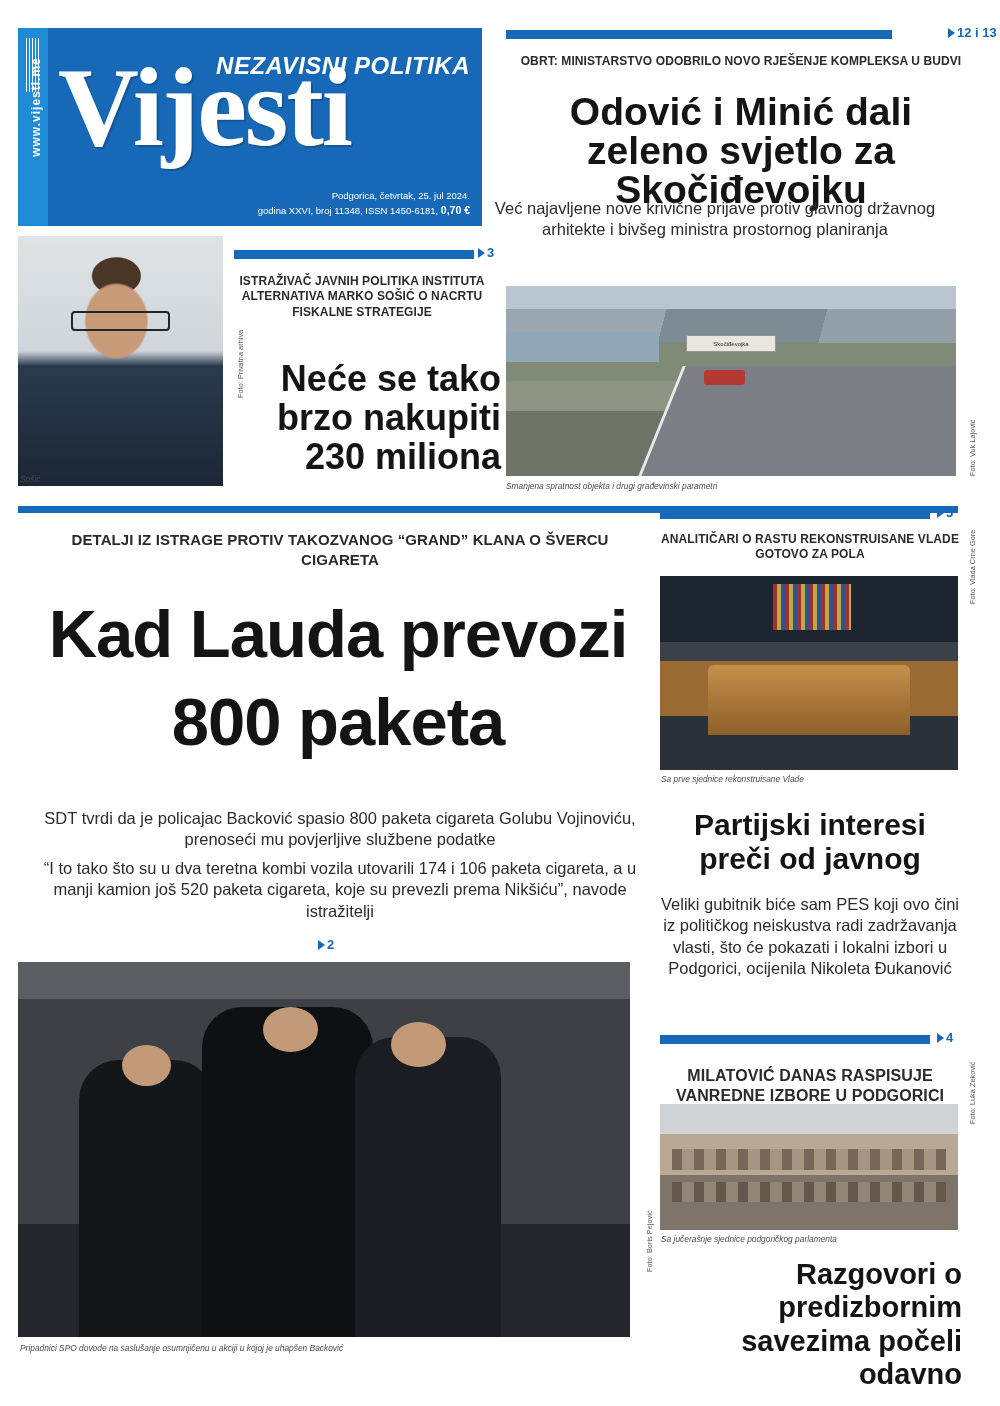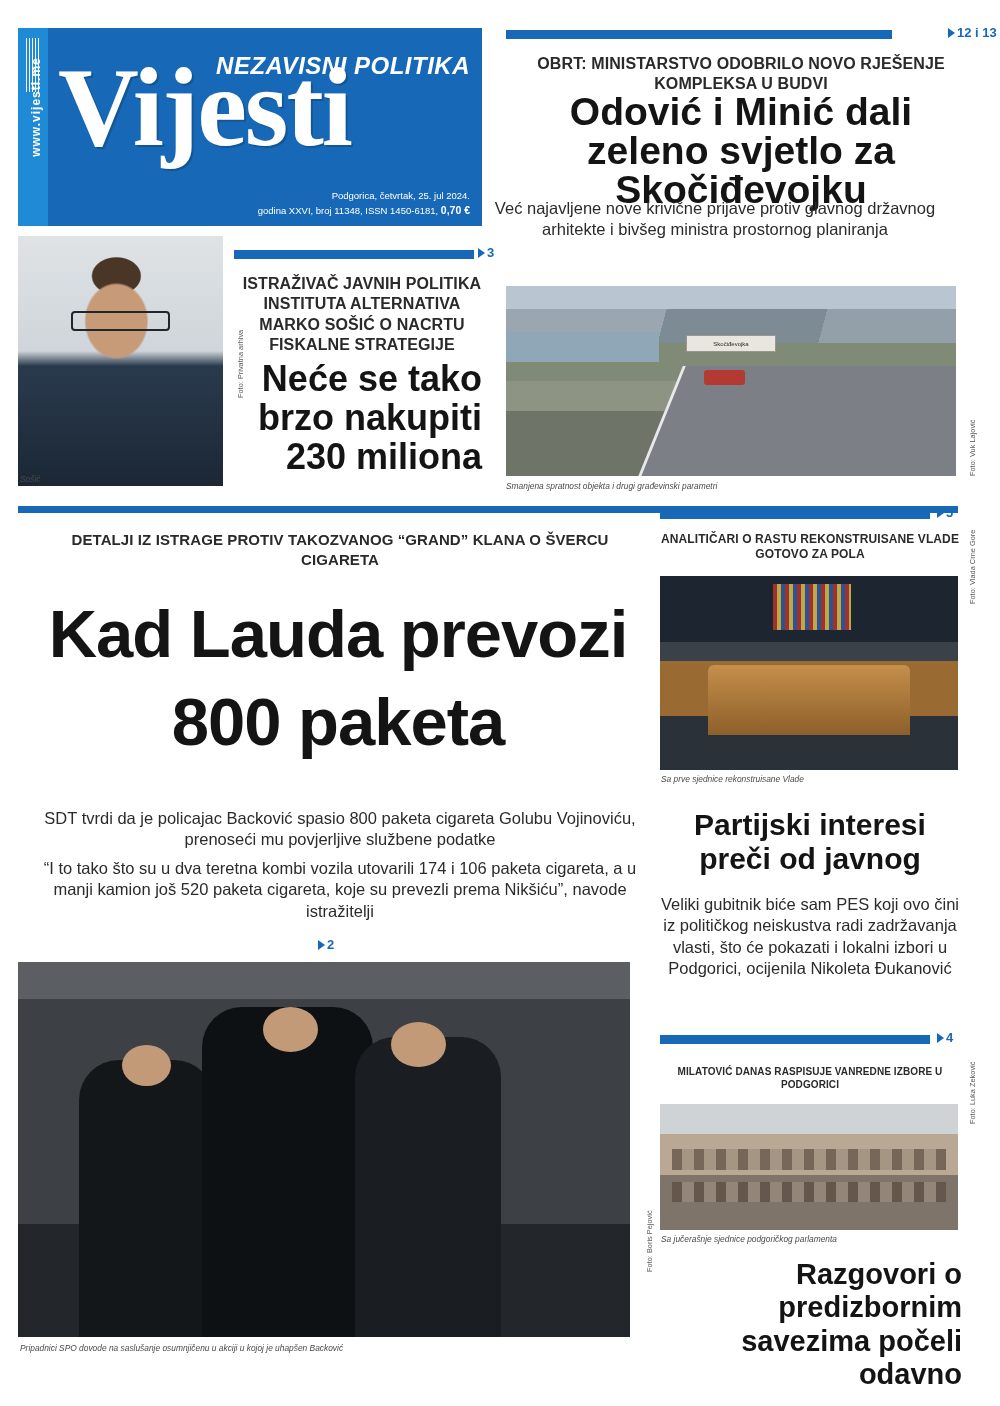--- a/index.html
+++ b/index.html
@@ -55,21 +55,21 @@
   .pg-ref {
     position: absolute; color: #1769b8; font-weight: bold; font-size: 13px;
     line-height: 1; white-space: nowrap;
   }
   .pg-ref .tri {
     display: inline-block; width: 0; height: 0; margin-right: 2px;
     border-top: 5px solid transparent; border-bottom: 5px solid transparent;
     border-left: 7px solid #1769b8; vertical-align: -1px;
   }
   .kicker {
-    position: absolute; color: #2a2a2a; font-size: 16px; font-weight: bold;
+    position: absolute; color: #2a2a2a; font-size: 12px; font-weight: bold;
     line-height: 1.28; text-align: center; letter-spacing: .1px;
   }
   .headline {
     position: absolute; color: #141414; font-weight: bold; line-height: 1.0;
   }
   .deck {
     position: absolute; color: #2b2b2b; line-height: 1.3; text-align: center;
   }
   .caption {
     position: absolute; color: #4a4a4a; font-size: 8.4px; line-height: 1.2; font-style: italic;
@@ -190,21 +190,21 @@
     <div class="glasses"></div>
   </div>
   <div class="caption" style="left:20px; top:474px; width:180px;">Sošić</div>
   <div class="credit" style="left:236px; top:398px;">Foto: Privatna arhiva</div>
 
   <div class="rule-bar" style="left:234px; top:250px; width:240px;"></div>
   <div class="pg-ref" style="left:478px; top:246px;">
     <span class="tri"></span><span>3</span>
   </div>
   <div class="kicker" style="left:234px; top:274px; width:256px;">ISTRAŽIVAČ JAVNIH POLITIKA INSTITUTA ALTERNATIVA MARKO SOŠIĆ O NACRTU FISKALNE STRATEGIJE</div>
-  <div class="headline" style="left:226px; top:360px; width:256px; font-size:36px; text-align:right; line-height:1.08;">Neće se tako brzo nakupiti 230 miliona</div>
+  <div class="headline" style="left:245px; top:360px; width:256px; font-size:36px; text-align:right; line-height:1.08;">Neće se tako brzo nakupiti 230 miliona</div>
 
   <div class="rule-bar" style="left:18px; top:506px; width:940px; height:7px;"></div>
 
   <div class="kicker" style="left:40px; top:530px; width:600px; font-size:15px; line-height:1.3;">DETALJI IZ ISTRAGE PROTIV TAKOZVANOG “GRAND” KLANA O ŠVERCU CIGARETA</div>
   <div class="headline" style="left:24px; top:600px; width:628px; font-size:67px; text-align:center; letter-spacing:-1px;">Kad Lauda prevozi</div>
   <div class="headline" style="left:24px; top:688px; width:628px; font-size:67px; text-align:center; letter-spacing:-1px;">800 paketa</div>
 
   <div class="deck" style="left:40px; top:808px; width:600px; font-size:16.5px;">SDT tvrdi da je policajac Backović spasio 800 paketa cigareta Golubu Vojinoviću, prenoseći mu povjerljive službene podatke</div>
   <div class="deck" style="left:30px; top:858px; width:620px; font-size:16.5px;">“I to tako što su u dva teretna kombi vozila utovarili 174 i 106 paketa cigareta, a u manji kamion još 520 paketa cigareta, koje su prevezli prema Nikšiću”, navode istražitelji</div>
   <div class="pg-ref" style="left:318px; top:938px;">
@@ -235,21 +235,21 @@
   <div class="caption" style="left:661px; top:774px; width:290px;">Sa prve sjednice rekonstruisane Vlade</div>
   <div class="credit" style="left:968px; top:604px;">Foto: Vlada Crne Gore</div>
 
   <div class="headline" style="left:660px; top:808px; width:300px; font-size:30px; text-align:center; line-height:1.12;">Partijski interesi preči od javnog</div>
   <div class="deck" style="left:660px; top:894px; width:300px; font-size:16.5px;">Veliki gubitnik biće sam PES koji ovo čini iz političkog neiskustva radi zadržavanja vlasti, što će pokazati i lokalni izbori u Podgorici, ocijenila Nikoleta Đukanović</div>
 
   <div class="rule-bar" style="left:660px; top:1035px; width:270px;"></div>
   <div class="pg-ref" style="left:937px; top:1031px;">
     <span class="tri"></span><span>4</span>
   </div>
-  <div class="kicker" style="left:660px; top:1066px; width:300px; font-size:10px;">MILATOVIĆ DANAS RASPISUJE VANREDNE IZBORE U PODGORICI</div>
+  <div class="kicker" style="left:660px; top:1066px; width:300px; font-size:16px;">MILATOVIĆ DANAS RASPISUJE VANREDNE IZBORE U PODGORICI</div>
 
   <div class="photo ph-parl" style="left:660px; top:1104px; width:298px; height:126px;">
     <div class="row1"></div>
     <div class="row2"></div>
   </div>
   <div class="caption" style="left:661px; top:1234px; width:290px;">Sa jučerašnje sjednice podgoričkog parlamenta</div>
   <div class="credit" style="left:968px; top:1124px;">Foto: Luka Zeković</div>
 
   <div class="headline" style="left:658px; top:1258px; width:304px; font-size:29px; text-align:right; line-height:1.15;">Razgovori o predizbornim savezima počeli odavno</div>
 

